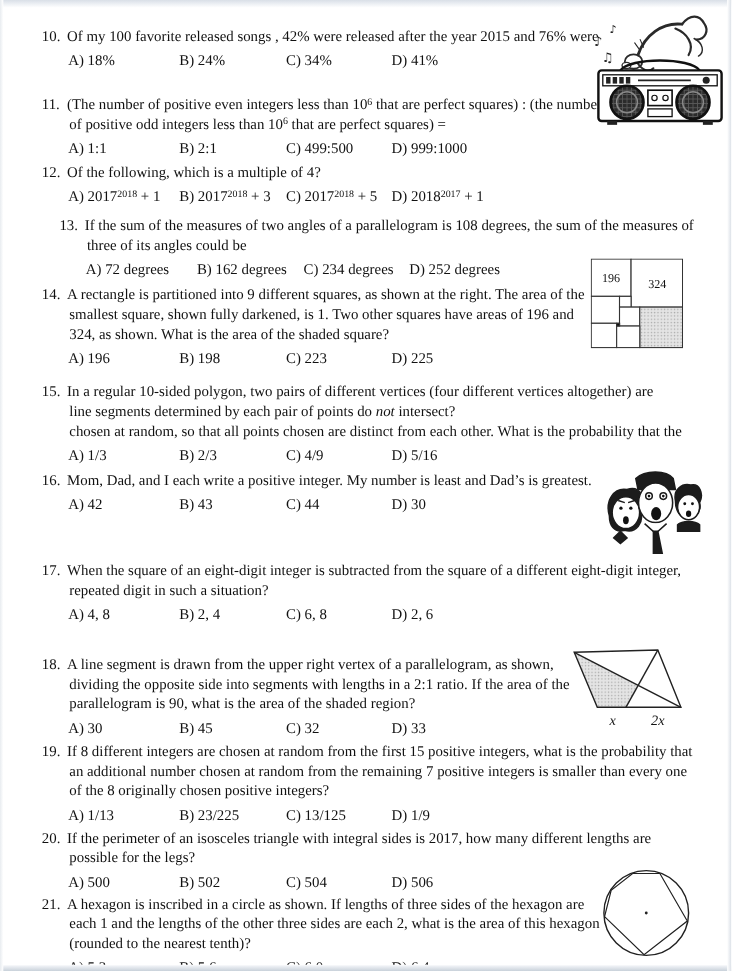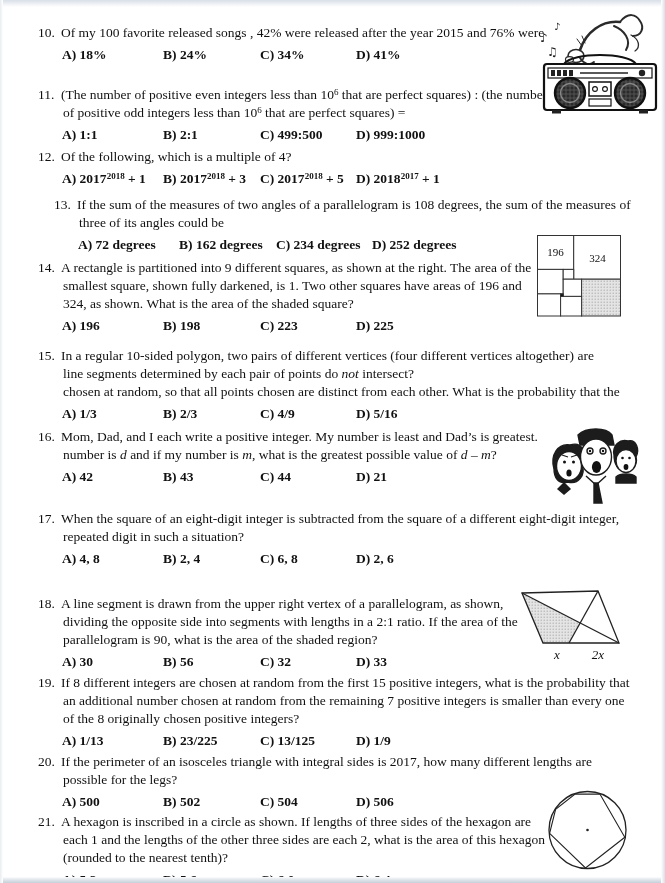--- a/index.html
+++ b/index.html
@@ -2,21 +2,21 @@
 <html><head>
 <meta charset="utf-8">
 <style>
   html,body{margin:0;padding:0;background:#fff;}
   .page{position:relative;width:665px;height:883px;background:#ffffff;overflow:hidden;
         font-family:"Liberation Serif","DejaVu Serif",serif;color:#111;}
   .qblock{position:absolute;left:38px;width:602px;}
   .qline{position:relative;height:18px;line-height:18px;font-size:13.5px;white-space:nowrap;}
   .qline.cont{padding-left:25px;}
   .qnum{display:inline-block;width:23px;}
-  .opts{position:relative;height:18px;line-height:18px;font-size:13.5px;margin-top:4px;font-weight:bold;}
+  .opts{position:relative;height:18px;line-height:18px;font-size:13.5px;margin-top:4px;}
   .opt{position:absolute;top:0;white-space:nowrap;}
   .opt.a{left:24px}.opt.b{left:125px}.opt.c{left:222px}.opt.d{left:318px}
   .sup{font-size:9px;position:relative;top:-4.5px;letter-spacing:0;}
   .it{font-style:italic;}
   .fig{position:absolute;}
   .edge{position:absolute;pointer-events:none;}
   .edge.top{left:0;top:0;width:665px;height:7px;background:linear-gradient(180deg,#d9dfe7 0%,#eef1f5 55%,#ffffff 100%);}
   .edge.bottom{left:0;bottom:0;width:665px;height:6px;background:linear-gradient(0deg,#c6cfd8 0%,#eef1f5 80%,#ffffff 100%);}
   .edge.right{right:0;top:0;width:4px;height:883px;background:linear-gradient(270deg,#d9dfe6,#ffffff);}
   .edge.left{left:0;top:0;width:3px;height:883px;background:linear-gradient(90deg,#e8ecf0,#ffffff);}
@@ -83,45 +83,44 @@
         <div class="qline cont"><span>chosen at random, so that all points chosen are distinct from each other. What is the probability that the</span></div>
         <div class="opts">
           <span class="opt a"><span>A) 1/3</span></span>
           <span class="opt b"><span>B) 2/3</span></span>
           <span class="opt c"><span>C) 4/9</span></span>
           <span class="opt d"><span>D) 5/16</span></span>
         </div>
       </div>
       <div class="qblock" style="top: 428px;">
         <div class="qline"><span class="qnum">16.</span><span>Mom, Dad, and I each write a positive integer. My number is least and Dad’s is greatest.</span></div>
-        <div class="qline cont"><span>number is </span><span class="it">d</span><span> and if my number is </span><span class="it">m</span><span>, what is the greatest possible value of </span><span class="it">d</span><span> – </span><span class="it">m</span><span>?</span></div>
         <div class="opts">
           <span class="opt a"><span>A) 42</span></span>
           <span class="opt b"><span>B) 43</span></span>
           <span class="opt c"><span>C) 44</span></span>
-          <span class="opt d"><span>D) 21</span></span>
+          <span class="opt d"><span>D) 30</span></span>
         </div>
       </div>
       <div class="qblock" style="top: 510px;">
         <div class="qline"><span class="qnum">17.</span><span>When the square of an eight-digit integer is subtracted from the square of a different eight-digit integer,</span></div>
         <div class="qline cont"><span>repeated digit in such a situation?</span></div>
         <div class="opts">
           <span class="opt a"><span>A) 4, 8</span></span>
           <span class="opt b"><span>B) 2, 4</span></span>
           <span class="opt c"><span>C) 6, 8</span></span>
           <span class="opt d"><span>D) 2, 6</span></span>
         </div>
       </div>
       <div class="qblock" style="top: 595px;">
         <div class="qline"><span class="qnum">18.</span><span>A line segment is drawn from the upper right vertex of a parallelogram, as shown,</span></div>
         <div class="qline cont"><span>dividing the opposite side into segments with lengths in a 2:1 ratio. If the area of the</span></div>
         <div class="qline cont"><span>parallelogram is 90, what is the area of the shaded region?</span></div>
         <div class="opts">
           <span class="opt a"><span>A) 30</span></span>
-          <span class="opt b"><span>B) 56</span></span>
+          <span class="opt b"><span>B) 45</span></span>
           <span class="opt c"><span>C) 32</span></span>
           <span class="opt d"><span>D) 33</span></span>
         </div>
       </div>
       <div class="qblock" style="top: 674px;">
         <div class="qline"><span class="qnum">19.</span><span>If 8 different integers are chosen at random from the first 15 positive integers, what is the probability that</span></div>
         <div class="qline cont"><span>an additional number chosen at random from the remaining 7 positive integers is smaller than every one</span></div>
         <div class="qline cont"><span>of the 8 originally chosen positive integers?</span></div>
         <div class="opts">
           <span class="opt a"><span>A) 1/13</span></span>

